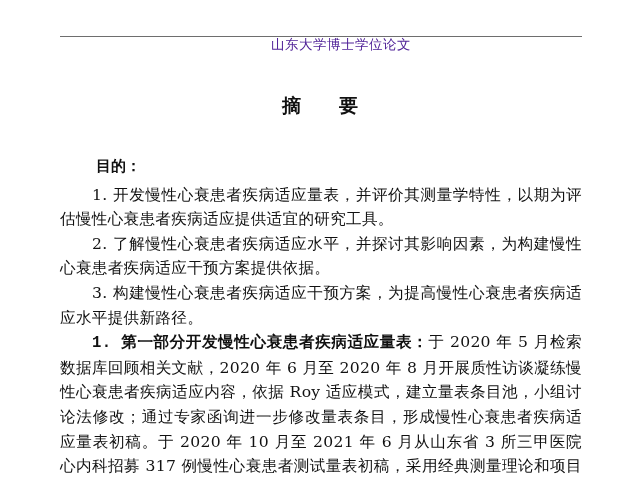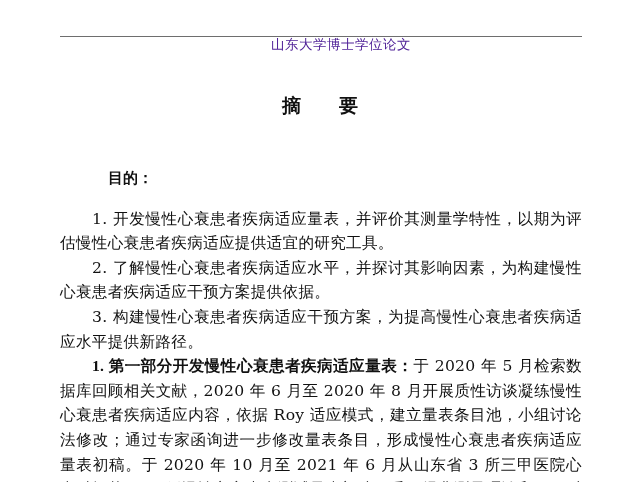--- a/index.html
+++ b/index.html
@@ -56,29 +56,29 @@
     width: 522px;
     font-size: 15.6px;
     line-height: 24.6px;
     text-align: justify;
   }
   .section-heading {
     font-family: "DejaVu Sans", "Liberation Sans", sans-serif;
     font-weight: bold;
     font-size: 15px;
     text-indent: 32px;
-    margin: 16px;
+    margin: 4px;
   }
   .para {
     text-indent: 32px;
     margin: 0;
     letter-spacing: 0.3px;
   }
   .bold-lead {
-    font-family: Liberation Serif, serif;
+    font-family: Liberation Mono, monospace;
     font-weight: bold;
   }
 </style>
 </head>
 <body>
 
 <div class="running-header">山东大学博士学位论文</div>
 <div class="header-rule"></div>
 
 <div class="title">

